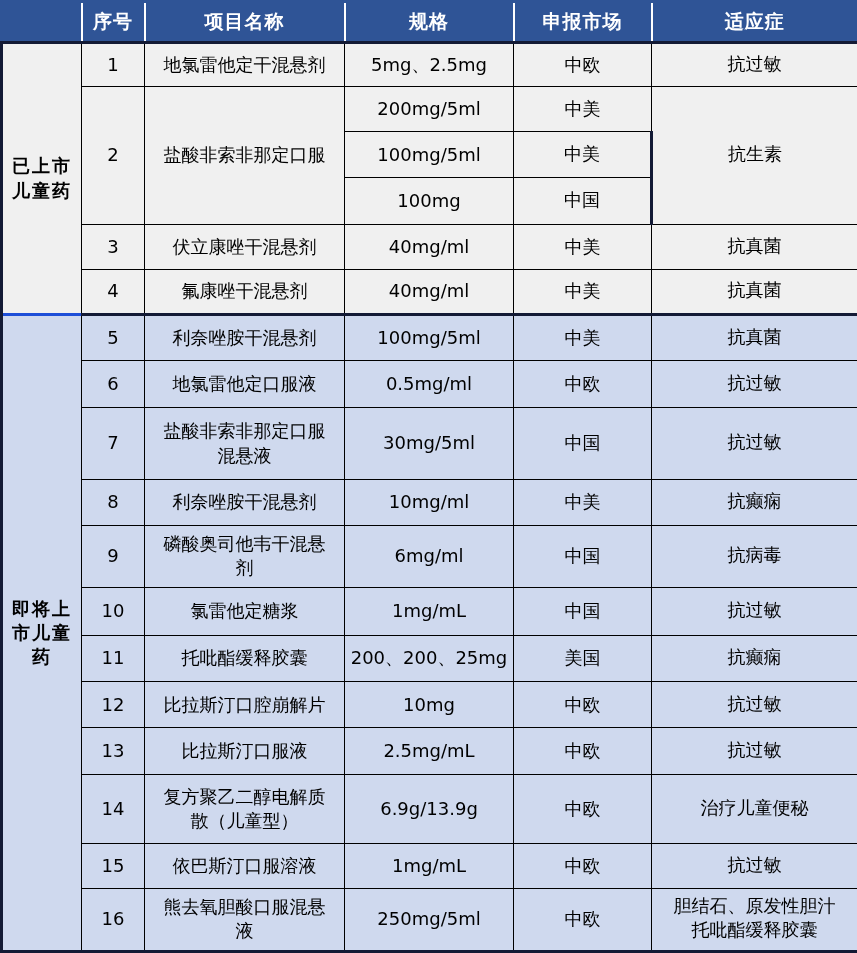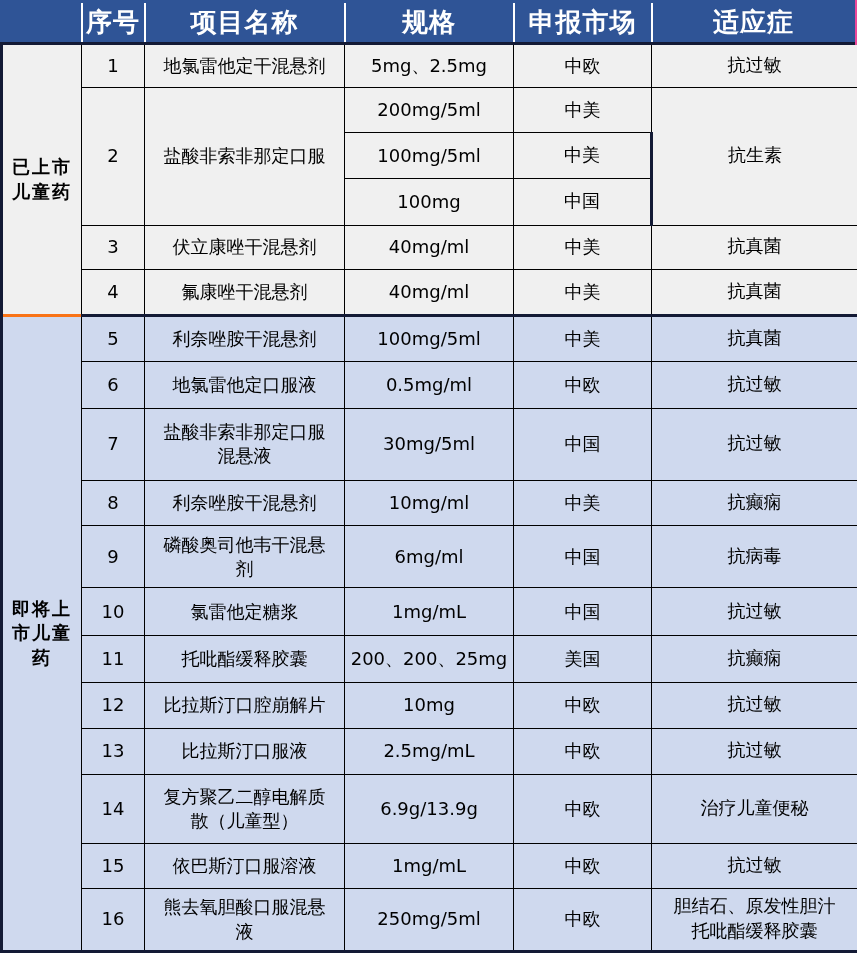--- a/index.html
+++ b/index.html
@@ -24,50 +24,50 @@
   col.c-group { width: 80px; }
   col.c-num   { width: 63px; }
   col.c-name  { width: 200px; }
   col.c-spec  { width: 169px; }
   col.c-mkt   { width: 138px; }
   col.c-ind   { width: 207px; }
 
   th {
     background: #2F5496;
     color: #ffffff;
-    font-size: 26px;
+    font-size: 19px;
     font-weight: bold;
     text-align: center;
     vertical-align: middle;
     border-top: 3px solid #2F5496;
     border-left: 2px solid #ffffff;
     border-right: 2px solid #ffffff;
     border-bottom: 3px solid #131A35;
     padding: 2px;
     letter-spacing: 1px;
   }
   th:first-child { border-left: 3px solid #2F5496; }
-  th:last-child  { border-right: 8px solid #ec4899; }
+  th:last-child  { border-right: 3px solid #ec4899; }
   thead tr { height: 41px; }
 
   td {
     border: 1px solid #000000;
     text-align: center;
     vertical-align: middle;
     font-size: 18px;
     color: #000000;
     padding: 2px 4px;
     white-space: pre-line;
     line-height: 1.35;
   }
   .g1 td { background: #F0F0F0; }
   .g2 td { background: #CFD9EE; }
   tr.sep td { border-bottom: 3px solid #131A35; }
   td.group-cell { border-left: 3px solid #131A35; letter-spacing: 2px; font-weight: bold; }
-  td.group-cell.g2-start { border-top: 3px solid #f97316; }
+  td.group-cell.g2-start { border-top: 3px solid #1d4ed8; }
   td.ind-cell, td.name-cell { border-right-width: 1px; }
   tr td:last-child { border-right: 3px solid #131A35; font-family: Liberation Mono, monospace; }
   tr.last td { border-bottom: 3px solid #131A35; }
 </style>
 </head>
 <body>
 
 <div id="app">
   <table class="drug-table">
     <colgroup>

